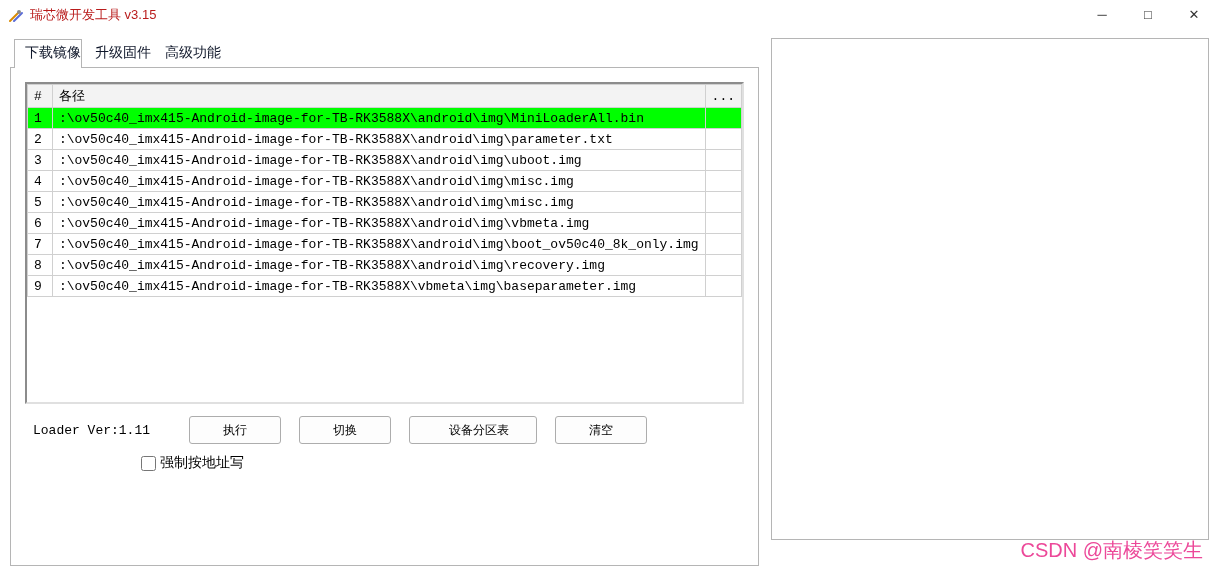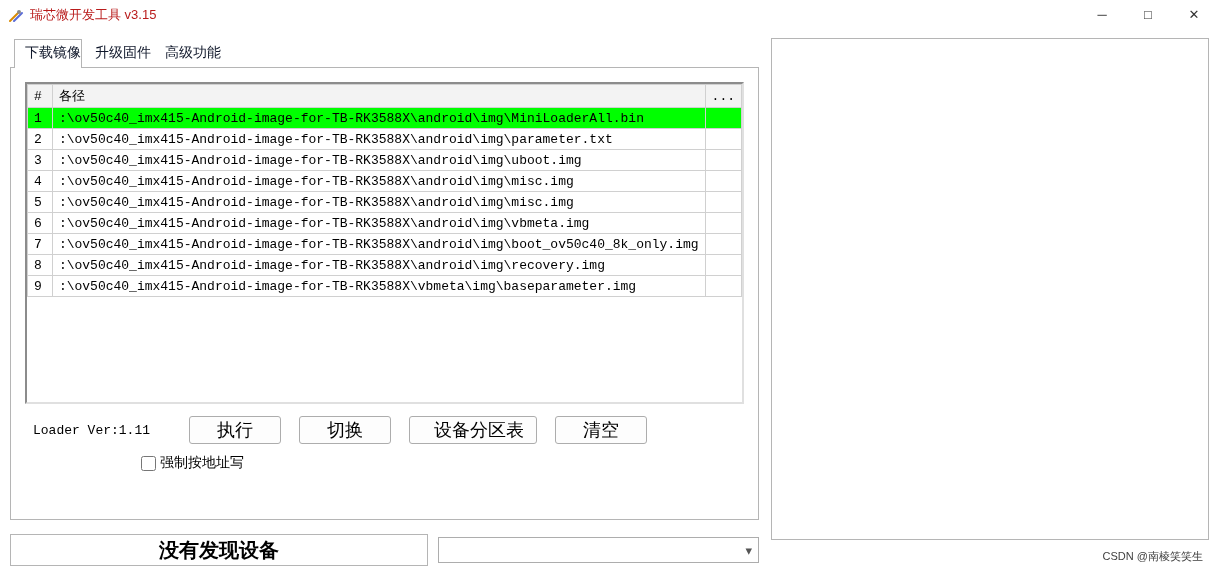--- a/index.html
+++ b/index.html
@@ -117,21 +117,21 @@
     font-size: 13px;
     margin-right: 8px;
     width: 130px;
   }
   .btn {
     min-width: 92px;
     height: 28px;
     background: #fdfdfd;
     border: 1px solid #adadad;
     border-radius: 3px;
-    font-size: 18px;
+    font-size: 12px;
     cursor: pointer;
   }
   .btn.wide { min-width: 128px; padding-left: 12px; }
   .check-row {
     margin-top: 10px;
     margin-left: 116px;
     display: flex;
     align-items: center;
     gap: 4px;
     font-size: 14px;
@@ -173,22 +173,22 @@
     border: 1px solid #b5b5b5;
     margin-top: 0;
     height: 502px;
     background: #fff;
   }
 
   .watermark {
     position: fixed;
     right: 16px;
     bottom: 8px;
-    color: #404040;
-    font-size: 11px;
+    color: #ec4899;
+    font-size: 20px;
     pointer-events: none;
     white-space: nowrap;
     text-align: right;
   }
 </style>
 </head>
 <body>
 
 <div class="titlebar">
   <span class="app-icon">
@@ -290,25 +290,19 @@
         <button class="btn">清空</button>
       </div>
 
       <div class="check-row">
         <input type="checkbox" id="cb1" style="">
         <label for="cb1">强制按地址写</label>
       </div>
 
     </div>
 
-    <div class="statusbar">
-      <div class="status-box">没有发现设备</div>
-      <div class="combo">
-        <span>▾</span>
-      </div>
-    </div>
 
   </div>
 
   <div class="right-col"></div>
 </div>
 
 <div class="watermark">CSDN @南棱笑笑生</div>
 
 </body></html>

